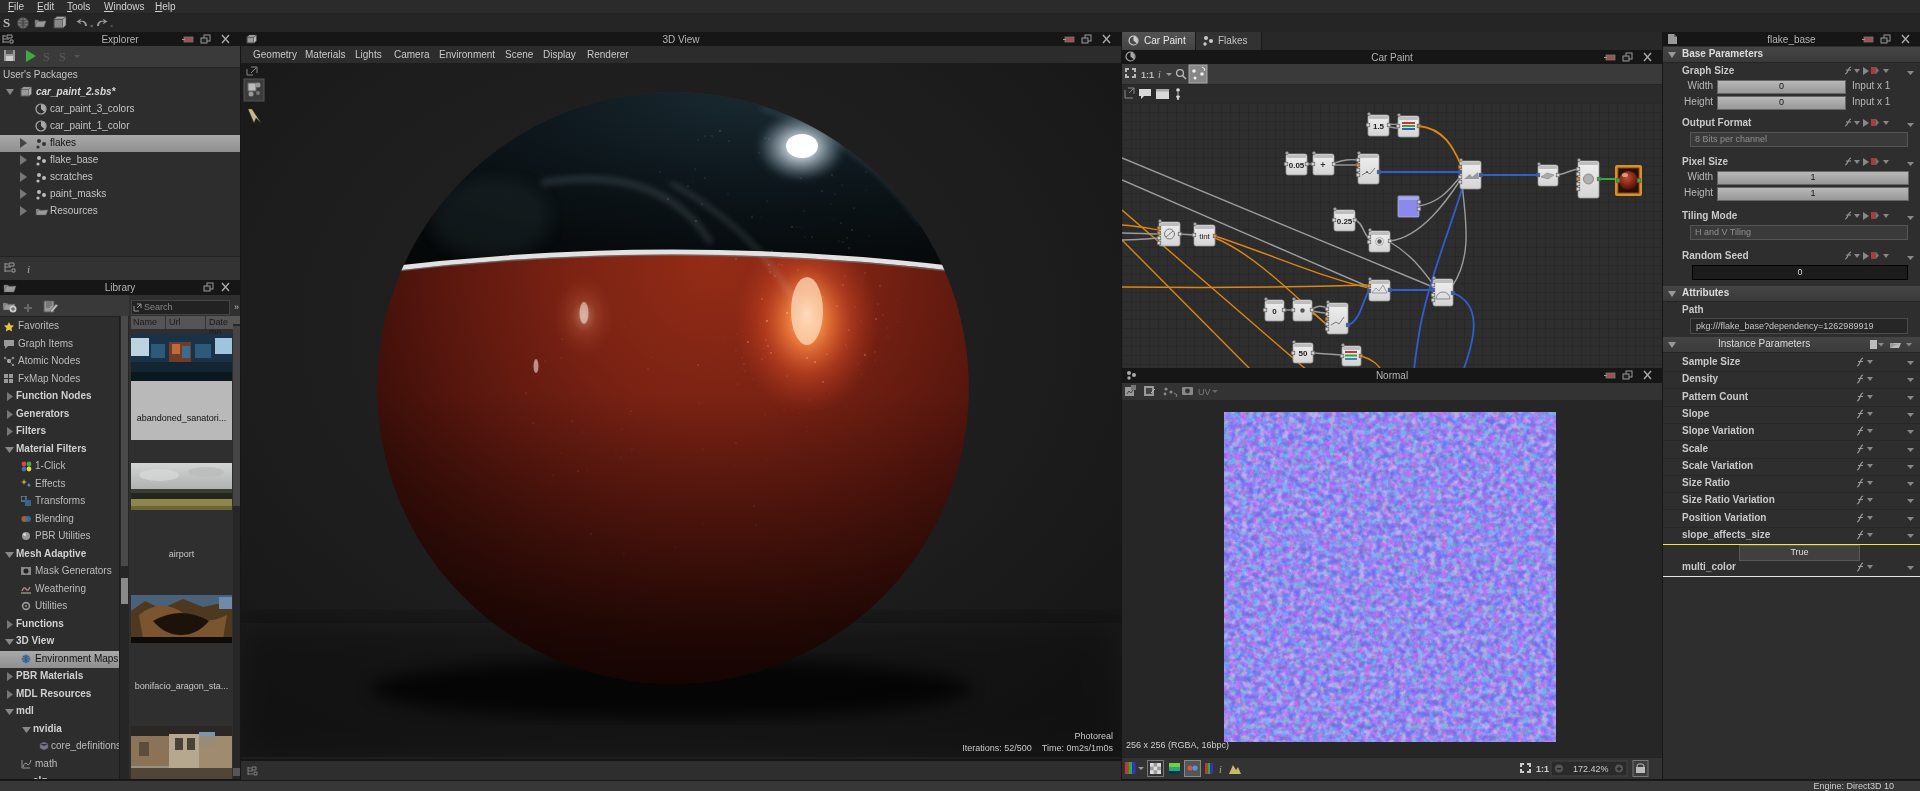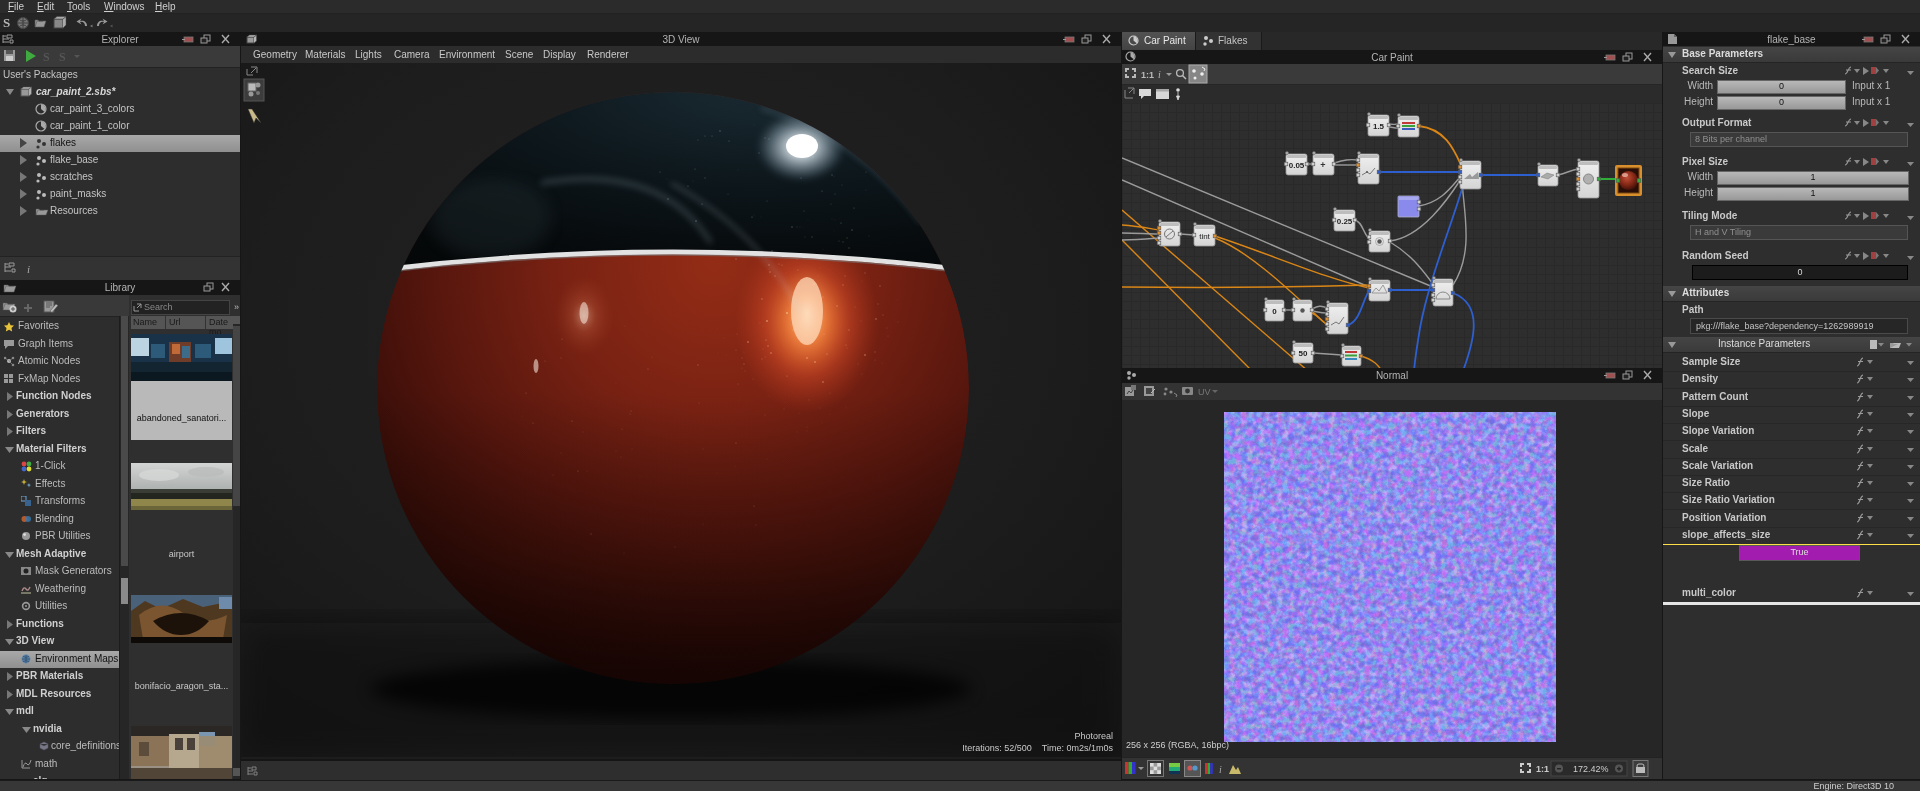--- a/index.html
+++ b/index.html
@@ -1163,21 +1163,21 @@
    <path d="M40 2l7 8M47 2l-7 8" stroke="#aaa" stroke-width="1.4"></path>
   </svg>
  </div>
  <div id="pbody" class="abs" style="left:0;top:14px;width:257px;height:733px;">
       <div class="abs" style="left:0;top:1px;width:257px;height:15px;background:linear-gradient(#454545,#3a3a3a);border-bottom:1px solid #242424;">
         <svg width="10" height="10" style="position:absolute;left:4px;top:3px">
           <path d="M1 2l8 0-4 6z" fill="#999"></path>
         </svg>
         <span style="position:absolute;left:19px;top:1px;font-weight:bold;color:#dcdcdc;">Base Parameters</span>
       </div>
-      <span class="abs" style="left:19px;top:19px;font-weight:bold;color:#c9c9c9;">Search Size</span>
+      <span class="abs" style="left:19px;top:19px;font-weight:bold;color:#c9c9c9;">Graph Size</span>
       <svg width="70" height="12" style="position:absolute;left:180px;top:19px">
         <path d="M2 9c3 0 3-7 6-7M3 5h5" stroke="#9a9a9a" fill="none" stroke-width="1.1"></path>
         <path d="M11 4l3 4 3-4z" fill="#888"></path>
         <path d="M20 2l6 4-6 4z" fill="#888"></path>
         <rect x="28" y="2" width="5" height="7" fill="#a04040"></rect>
         <path d="M33 2l3 3.5-3 3.5z" fill="#777"></path>
         <path d="M40 4l3 4 3-4z" fill="#888"></path>
       </svg>
       <svg width="10" height="10" style="position:absolute;left:243px;top:22px">
         <path d="M1 3l3.5 4L8 3z" fill="#888"></path>
@@ -1381,22 +1381,22 @@
       <div class="abs" style="left:0;top:481.0000000000001px;width:257px;height:17px;border-bottom:1px solid #fde047;">
         <span style="position:absolute;left:19px;top:2px;font-weight:bold;color:#c9c9c9;">slope_affects_size</span>
         <svg width="26" height="12" style="position:absolute;left:192px;top:2px">
           <path d="M2 10c3 0 3-8 6-8M3 5.5h5" stroke="#9a9a9a" fill="none" stroke-width="1.2"></path>
           <path d="M12 4l3 4 3-4z" fill="#888"></path>
         </svg>
         <svg width="10" height="10" style="position:absolute;left:243px;top:4px">
           <path d="M1 3l3.5 4L8 3z" fill="#888"></path>
         </svg>
       </div>
-      <div class="abs" style="left:76px;top:499.3000000000001px;width:119px;height:14px;background:#a21caf;border:1px solid #595959;text-align:center;color:#dcdcdc;font-size:9px;"><span style="position:relative;top:1px;">True</span></div>
-      <div class="abs" style="left:0;top:539px;width:257px;height:17px;border-bottom:3px solid #e5e5e5;">
+      <div class="abs" style="left:76px;top:499.3000000000001px;width:119px;height:14px;background:#404040;border:1px solid #595959;text-align:center;color:#dcdcdc;font-size:9px;"><span style="position:relative;top:1px;">True</span></div>
+      <div class="abs" style="left:0;top:513px;width:257px;height:17px;border-bottom:1px solid #e5e5e5;">
         <span style="position:absolute;left:19px;top:2px;font-weight:bold;color:#c9c9c9;">multi_color</span>
         <svg width="26" height="12" style="position:absolute;left:192px;top:2px">
           <path d="M2 10c3 0 3-8 6-8M3 5.5h5" stroke="#9a9a9a" fill="none" stroke-width="1.2"></path>
           <path d="M12 4l3 4 3-4z" fill="#888"></path>
         </svg>
         <svg width="10" height="10" style="position:absolute;left:243px;top:4px">
           <path d="M1 3l3.5 4L8 3z" fill="#888"></path>
         </svg>
       </div>
     </div>

